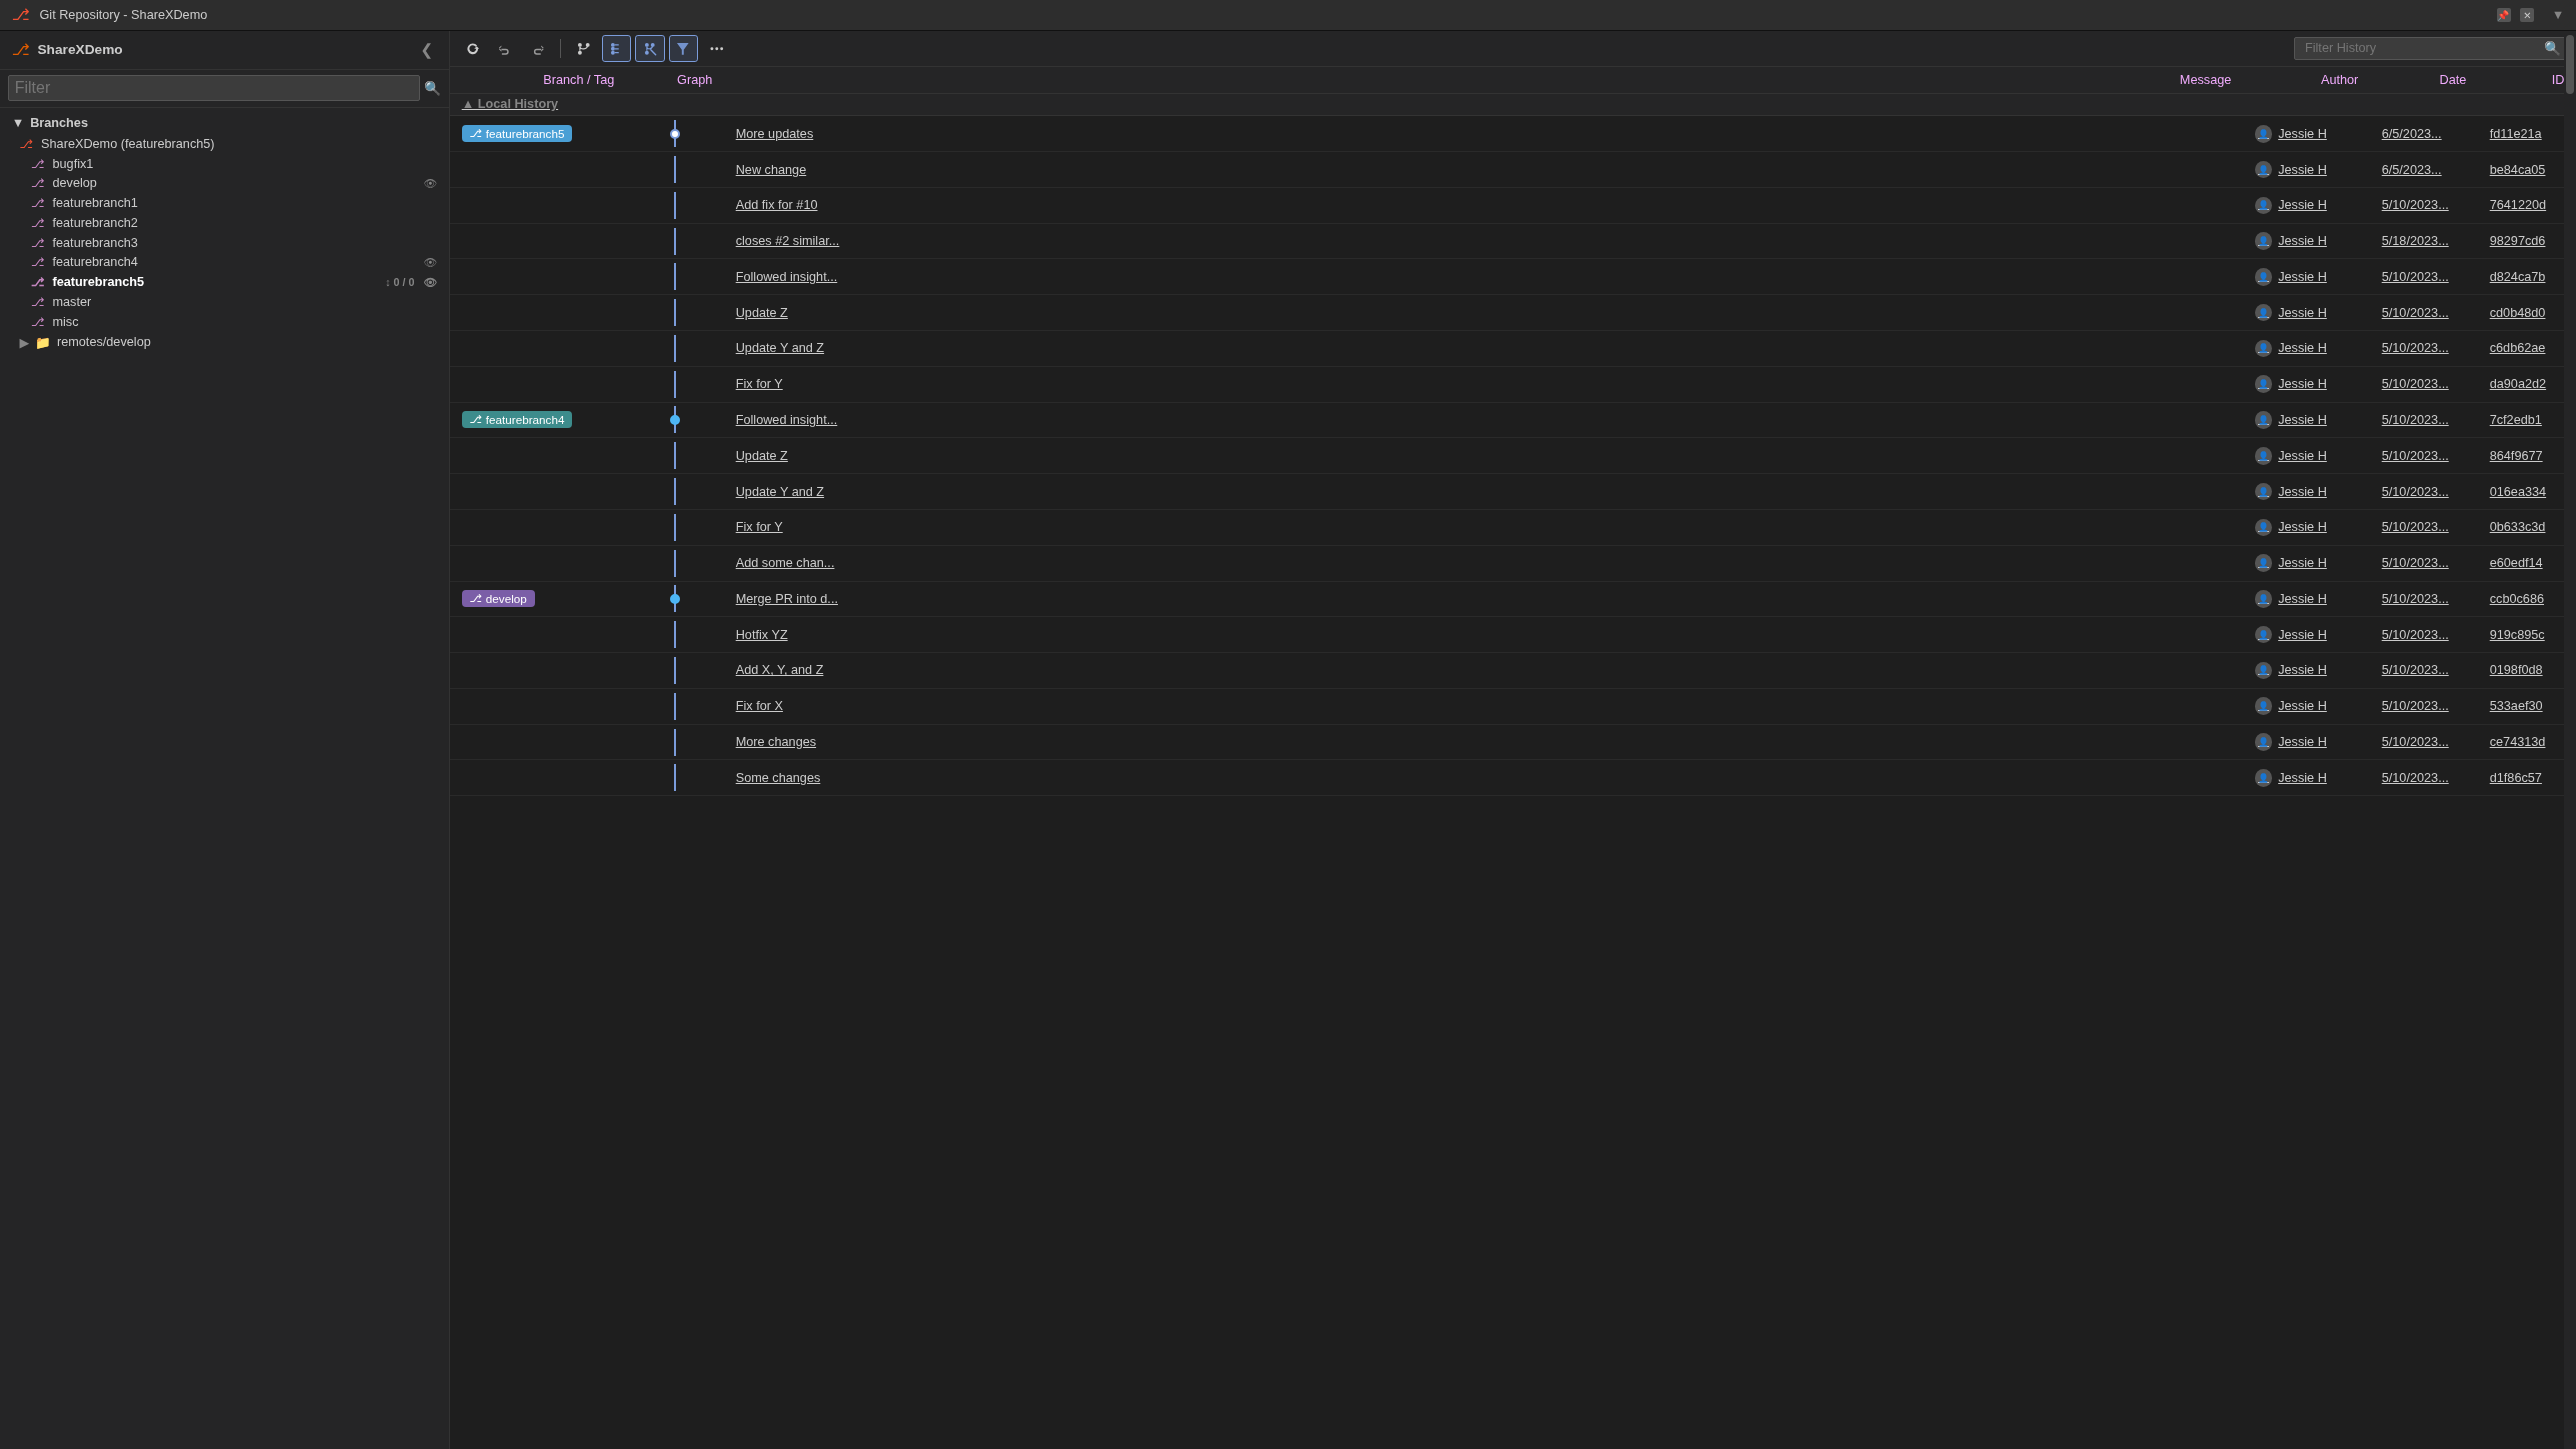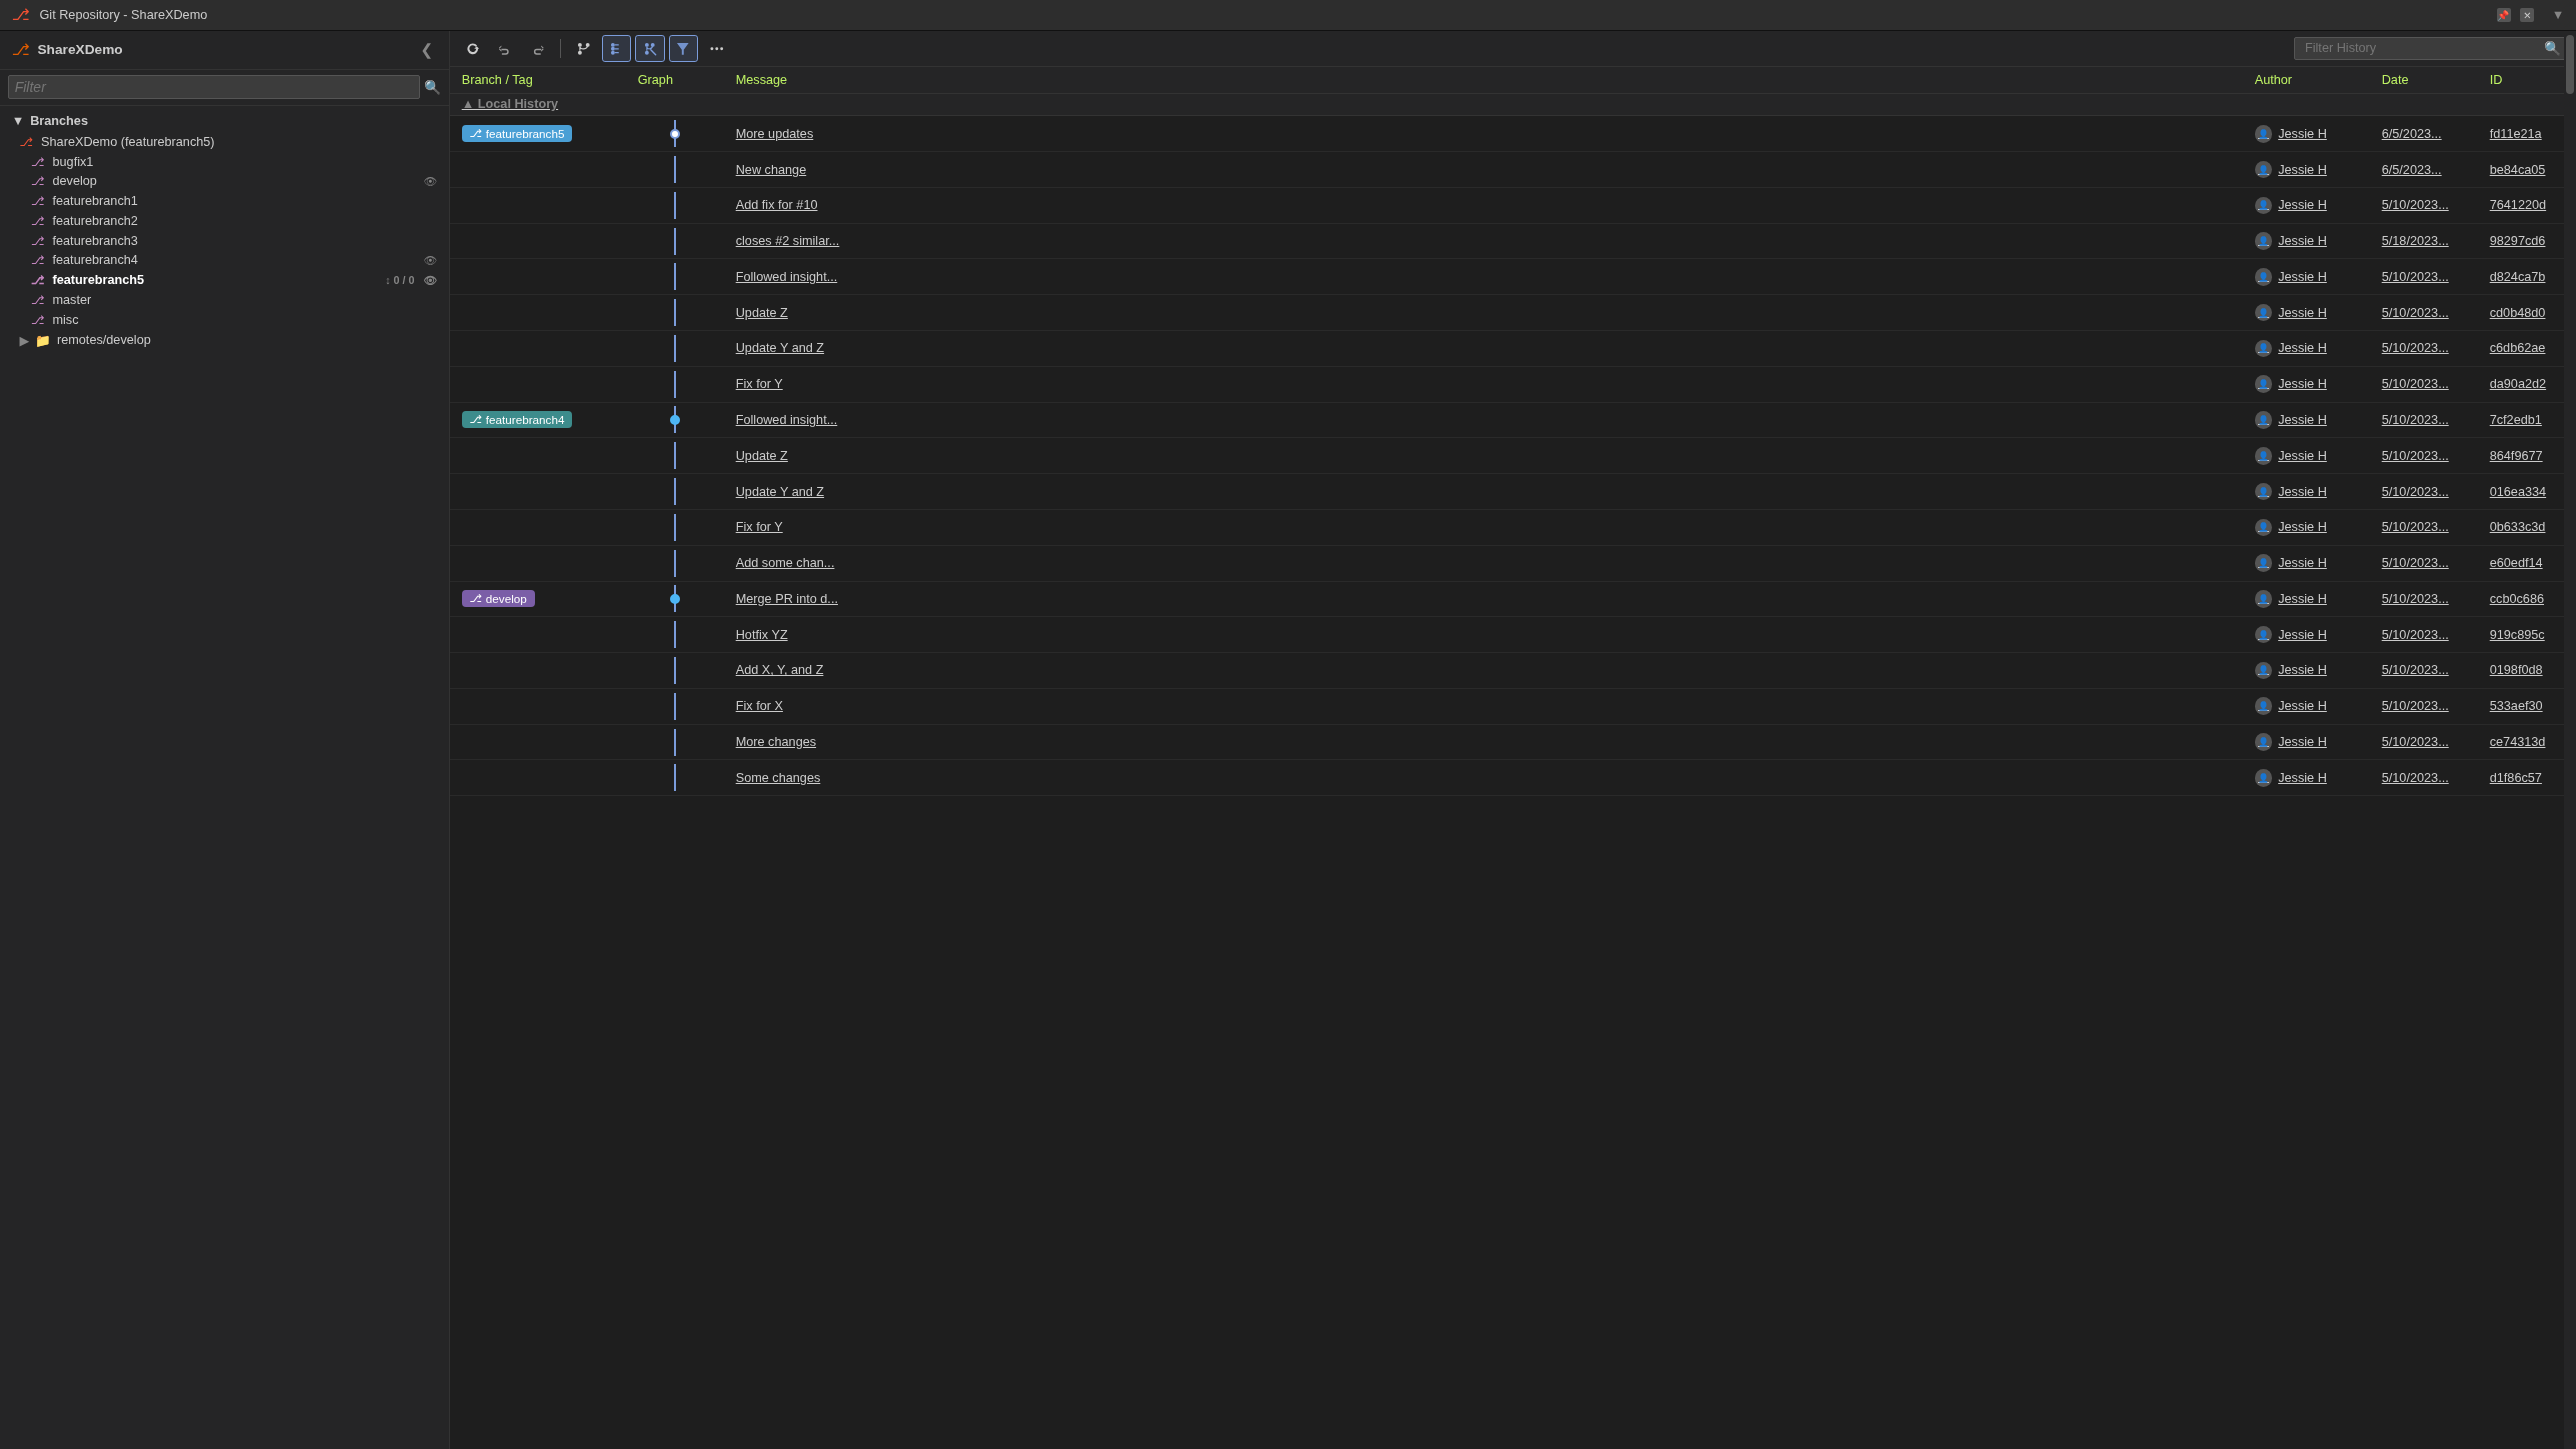--- a/index.html
+++ b/index.html
@@ -218,25 +218,25 @@
     }
     #history-table-wrapper::-webkit-scrollbar { width: 9.8px; }
     #history-table-wrapper::-webkit-scrollbar-track { background: #1e1e1e; }
     #history-table-wrapper::-webkit-scrollbar-thumb { background: #555; border-radius: 4.9px; }
     #history-table {
       width: 100%;
       border-collapse: collapse;
     }
     #history-table thead th {
       background: #252526;
-      color: #bef264;
+      color: #f0abfc;
       font-weight: normal;
       font-size: 12.7px;
       padding: 5.9px 11.7px;
-      text-align: left;
+      text-align: right;
       border-bottom: 1px solid #333;
       position: sticky;
       top: 0;
       z-index: 10;
       white-space: nowrap;
     }
     #history-table tbody tr {
       border-bottom: 1px solid #2a2a2a;
       text-decoration: underline;
     }
@@ -334,21 +334,21 @@
 
 <div id="main-layout">
 
   <div id="sidebar">
     <div id="sidebar-header">
       <span style="color:#e05c00; font-size:15.6px;">⎇</span>
       <span id="sidebar-title">ShareXDemo</span>
       <button id="sidebar-collapse-btn" style="background:none;border:none;color:#858585;cursor:pointer;font-size:15.6px;">❮</button>
     </div>
     <div id="sidebar-filter-row">
-      <input id="sidebar-filter-input" style="flex: 1 1 0%; background: rgb(60, 60, 60); border: 1px solid rgb(85, 85, 85); color: rgb(204, 204, 204); padding: 2.9px 5.9px; font-size: 14px; outline: none; border-radius: 2px; font-style: italic;" placeholder="Filter">
+      <input id="sidebar-filter-input" style="flex: 1 1 0%; background: rgb(60, 60, 60); border: 1px solid rgb(85, 85, 85); color: rgb(204, 204, 204); padding: 2.9px 5.9px; font-size: 16px; outline: none; border-radius: 2px;" placeholder="Filter">
       <button style="background:none;border:none;color:#858585;cursor:pointer;font-size:13.7px;">🔍</button>
     </div>
     <div id="branches-section">
 
       <div class="section-header">
         <span>▼</span>
         <span>Branches</span>
       </div>
 
       <div class="branch-item" style="padding-left:19.6px;">

